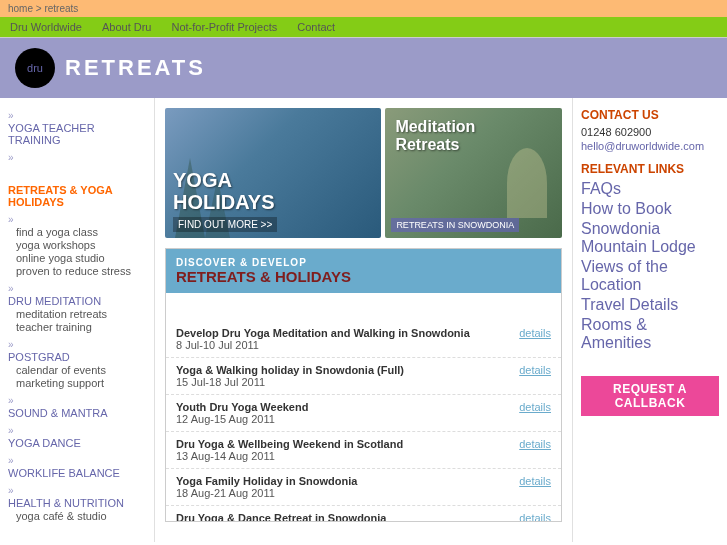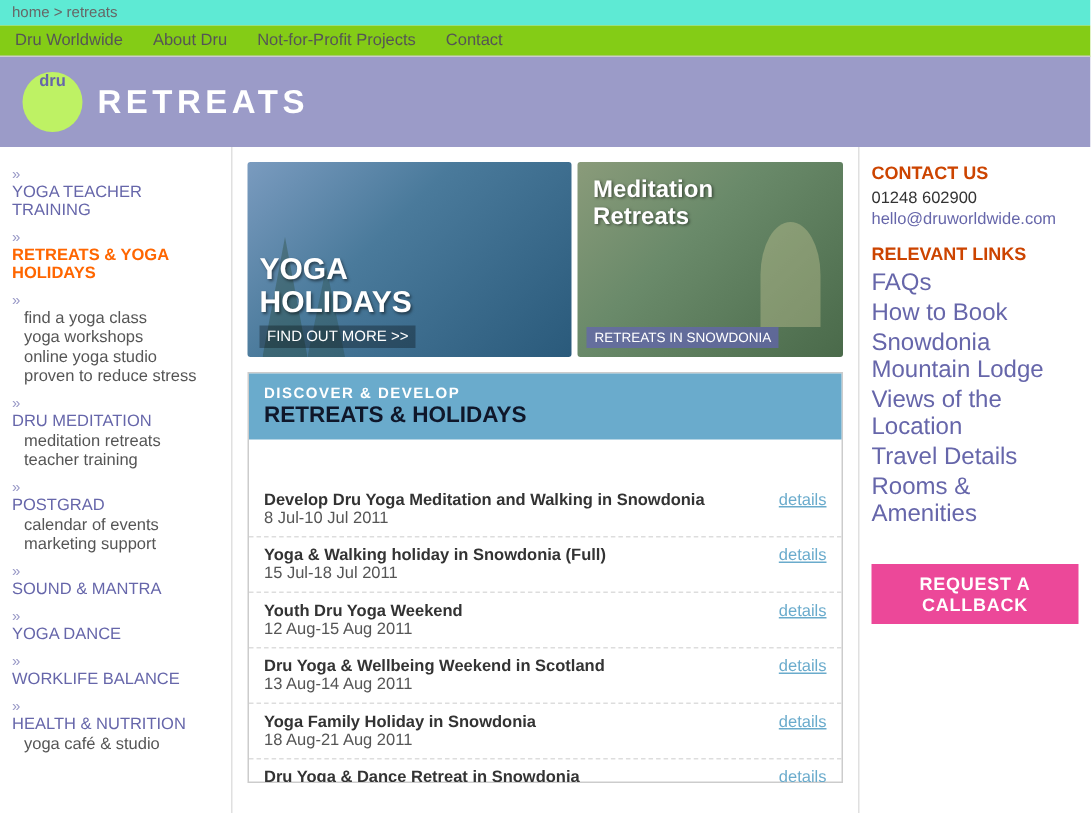--- a/index.html
+++ b/index.html
@@ -1,20 +1,20 @@
 <!DOCTYPE html>
 <html><head>
   <meta charset="utf-8">
   <style>
     * { margin: 0; padding: 0; box-sizing: border-box; }
     body { font-family: Arial, sans-serif; font-size: 12px; color: #333; background: #fff; width: 727px; }
 
     
     #breadcrumb-bar {
-      background: #5eead4;
+      background: #fdba74;
       padding: 3px 8px;
       font-size: 10px;
       color: #666;
     }
 
     
     #top-nav {
       background: #84cc16;
       display: flex;
       align-items: center;
@@ -31,24 +31,24 @@
     
     #header {
       background: #9b9bc8;
       padding: 10px 15px;
       display: flex;
       align-items: center;
       gap: 10px;
     }
     #logo-circle {
       width: 40px; height: 40px;
-      background: #bef264;
+      background: #000000;
       border-radius: 50%;
-      display: flex; justify-content: center;
-      font-size: 11px; font-weight: bold; color: #6666aa;
+      display: flex; align-items: center; justify-content: center;
+      font-size: 11px; font-weight: normal; color: #6666aa;
     }
     #site-title {
       font-size: 22px;
       font-weight: bold;
       color: #fff;
       letter-spacing: 3px;
     }
 
     
     #main-layout {
@@ -73,21 +73,21 @@
     }
     .sidebar-section-title.first { margin-top: 0; }
     .sidebar-link {
       color: #6666aa;
       font-size: 11px;
       display: block;
       margin-bottom: 1px;
       cursor: pointer;
       text-decoration: none;
     }
-    .sidebar-link.active { color: #ff6600; font-weight: bold; }
+    .sidebar-link.active { color: #ff6600; font-weight: bold; margin-top: 20px; }
     .sidebar-sub {
       color: #555;
       font-size: 11px;
       display: block;
       margin-left: 8px;
       margin-bottom: 1px;
       cursor: pointer;
     }
     .sidebar-arrow {
       color: #9b9bc8;
@@ -179,21 +179,21 @@
       padding: 8px 10px;
     }
     #retreats-header-subtitle {
       color: #fff;
       font-size: 10px;
       font-weight: bold;
       text-transform: uppercase;
       letter-spacing: 1px;
     }
     #retreats-header-title {
-      color: #0f172a;
+      color: #7f1d1d;
       font-size: 15px;
       font-weight: bold;
       text-transform: uppercase;
     }
     #retreats-list {
       max-height: 200px;
       overflow-y: auto;
       position: relative;
       margin-top: 28px;
     }

